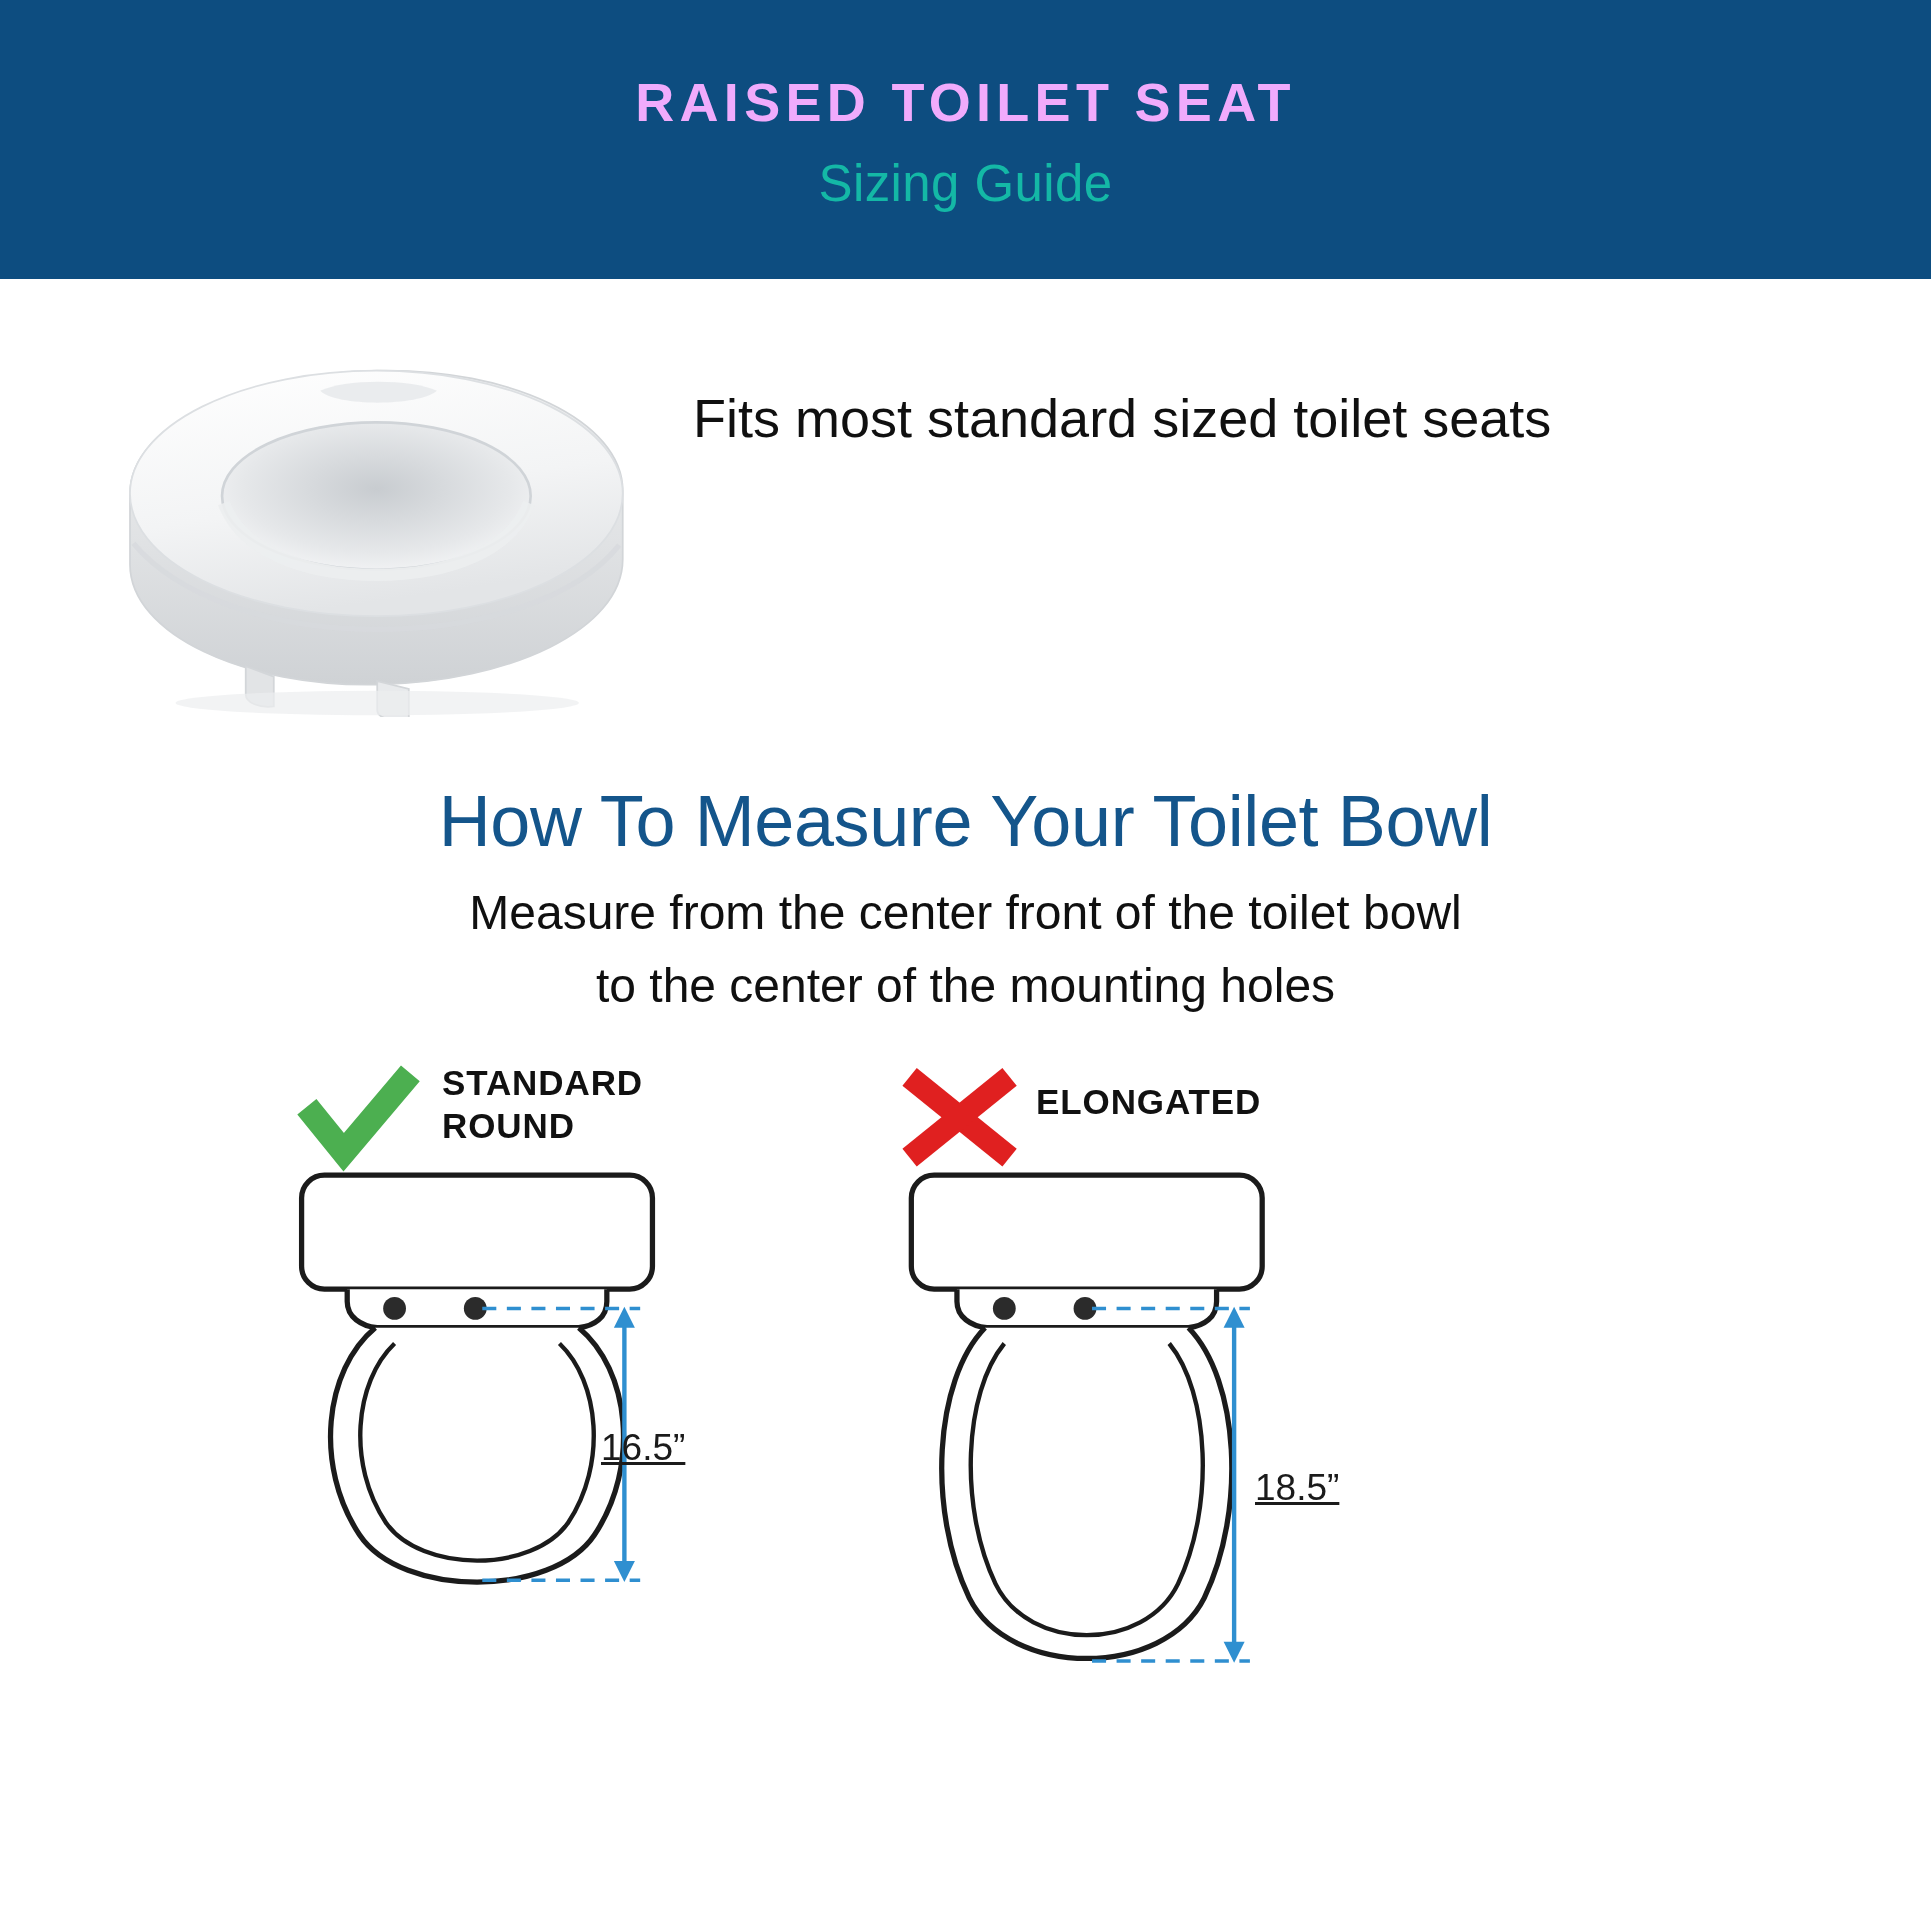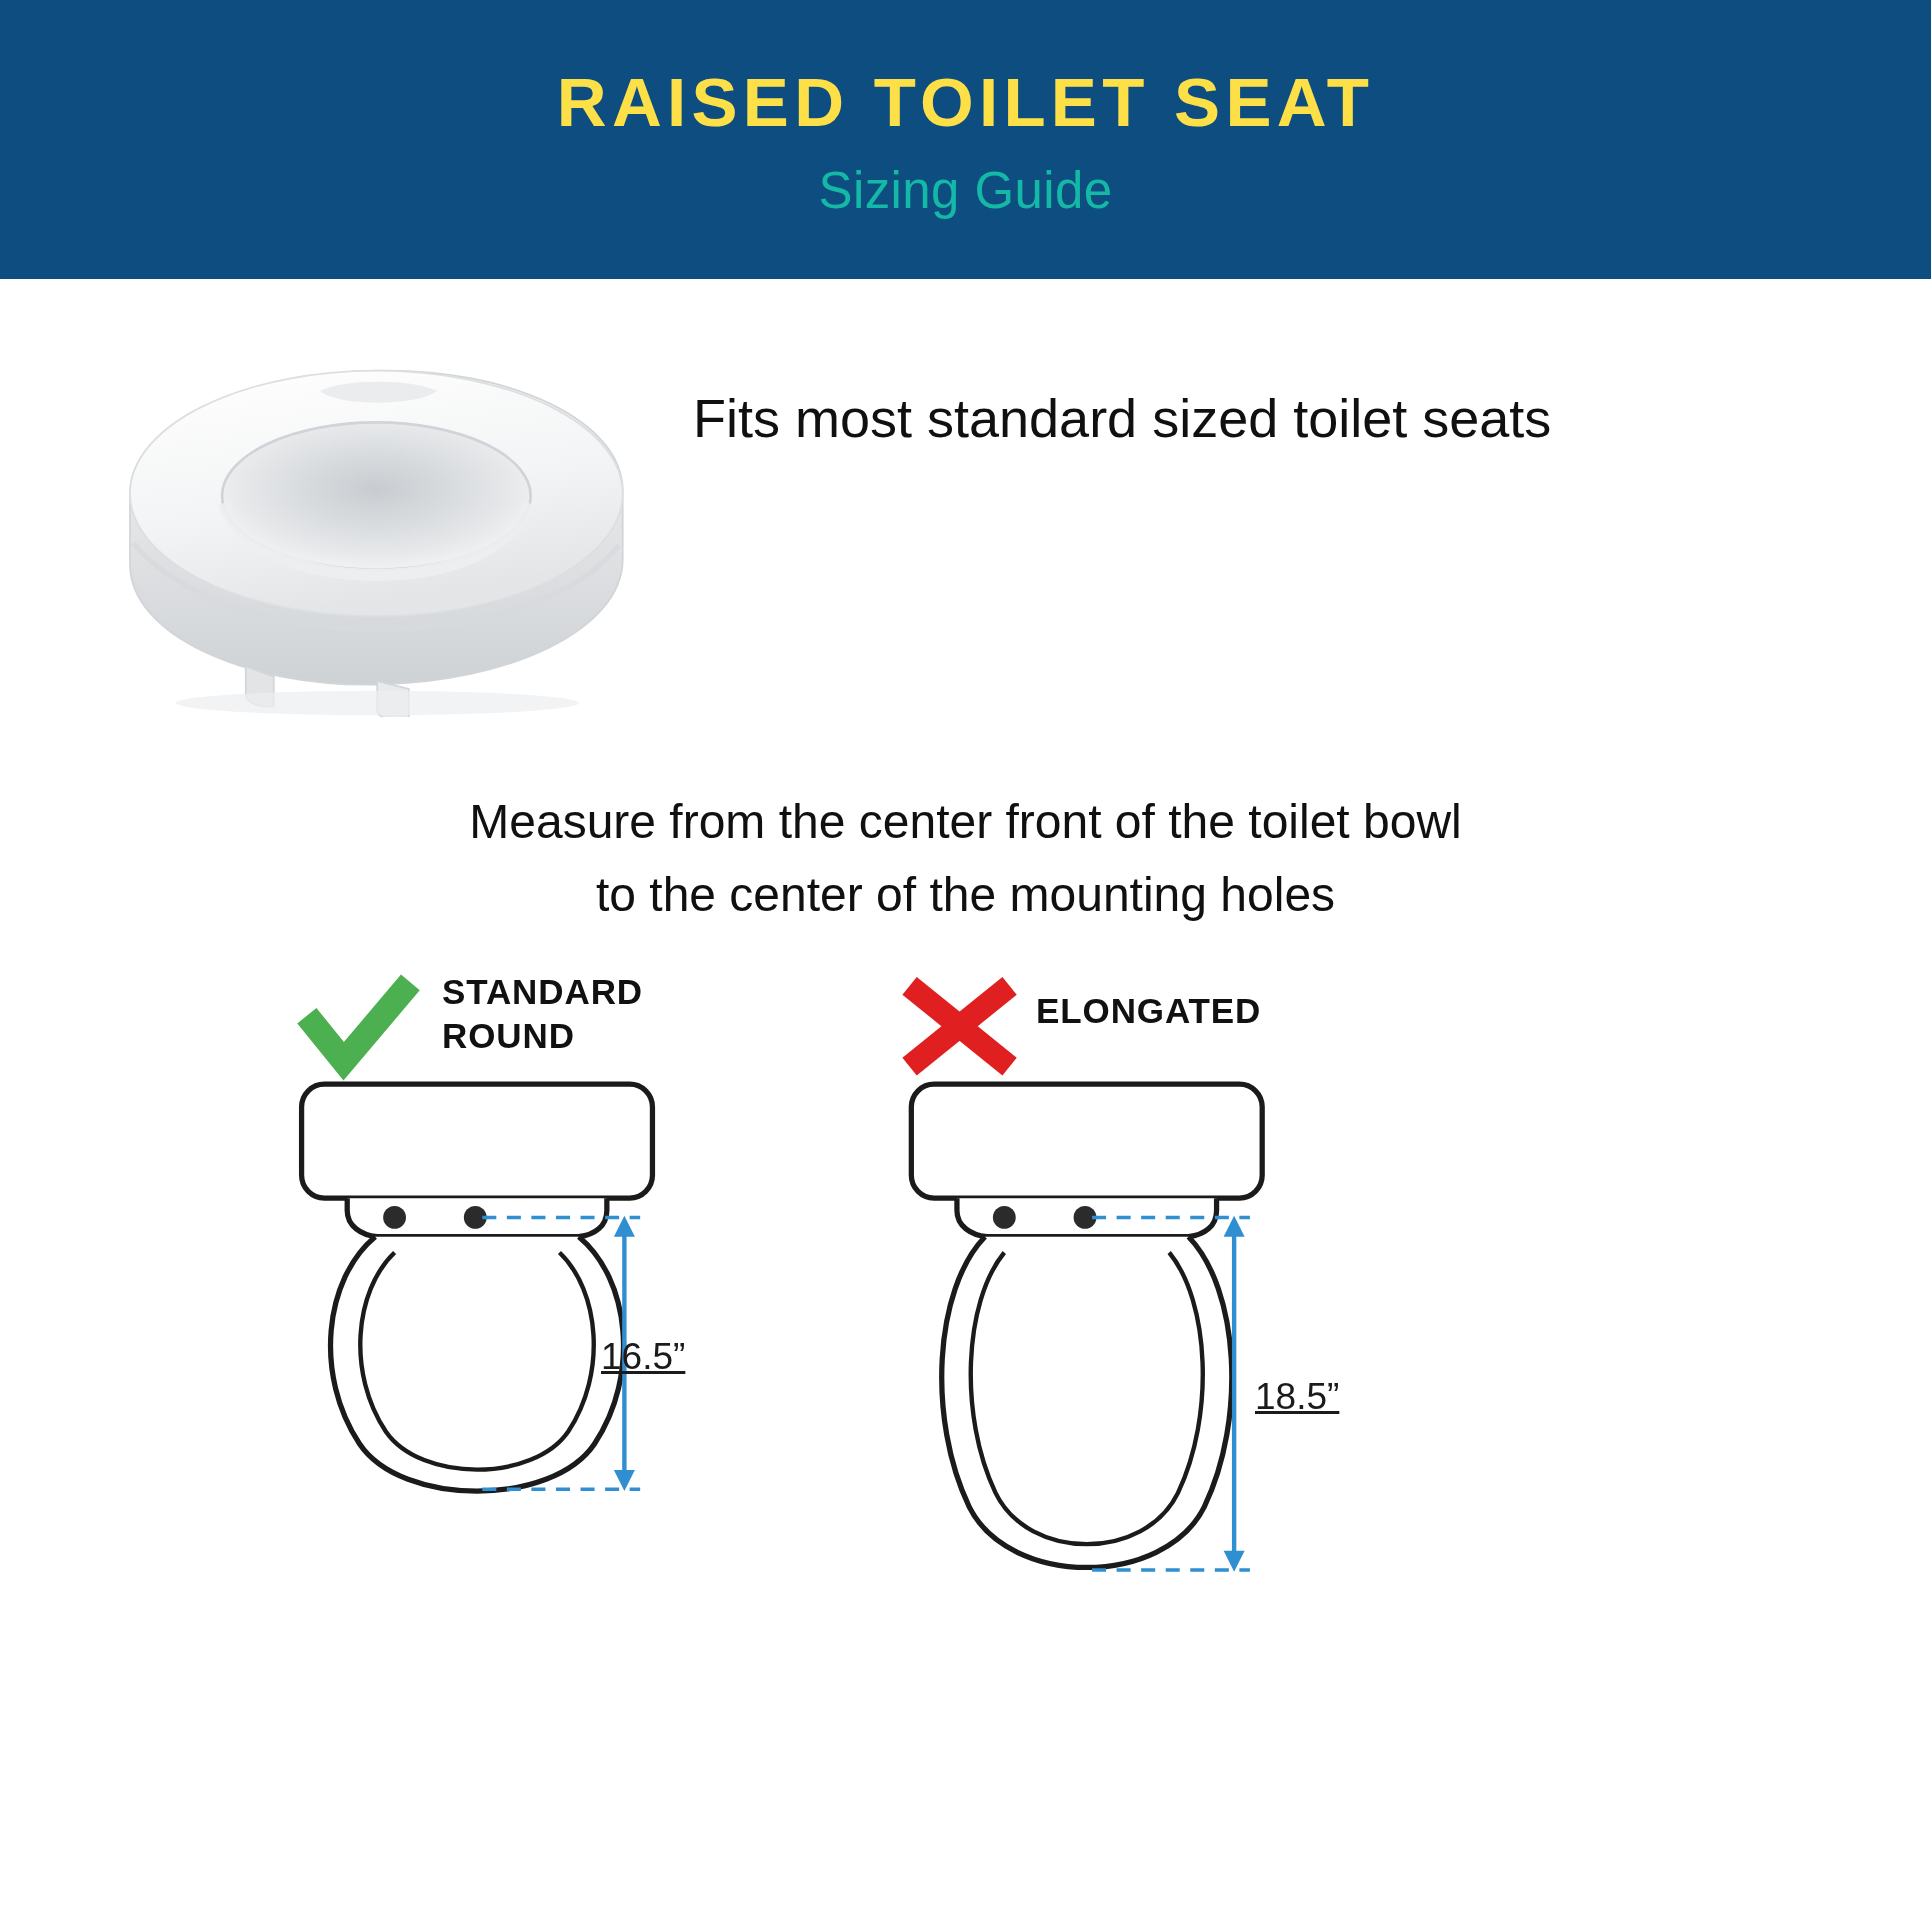--- a/index.html
+++ b/index.html
@@ -22,22 +22,22 @@
     height: 279px;
     background: #0d4d80;
     box-sizing: border-box;
     display: flex;
     flex-direction: column;
     align-items: center;
     justify-content: center;
     padding-top: 8.8px;
   }
   .header-title {
-    color: #fde047;
-    font-size: 69px;
+    color: #f0abfc;
+    font-size: 54px;
     font-weight: bold;
     letter-spacing: 5.3px;
     line-height: 1;
     text-align: center;
   }
   .header-sub {
     color: #14b8a6;
     font-size: 51px;
     font-weight: normal;
     margin-top: 24.6px;
@@ -171,20 +171,21 @@
       <path d="M300 389 L300 422 C300 432 320 436 336 432 L336 398 Z" fill="#e8eaec" stroke="#d3d6d9" stroke-width="2"></path>
 
       <ellipse cx="300" cy="414" rx="230" ry="14" fill="#eceef0" opacity="0.7"></ellipse>
     </svg>
   </div>
 
   <div class="hero-text">Fits most standard sized toilet seats</div>
 </div>
 
 <div class="measure-head">
+  <div class="measure-title">How To Measure Your Toilet Bowl</div>
   <div class="measure-line">Measure from the center front of the toilet bowl</div>
   <div class="measure-line" style="margin-top:8px">to the center of the mounting holes</div>
 </div>
 
 <div class="diagrams">
 
   <div class="diagram left">
 
     <div class="dlabel l">STANDARD
 ROUND</div>

